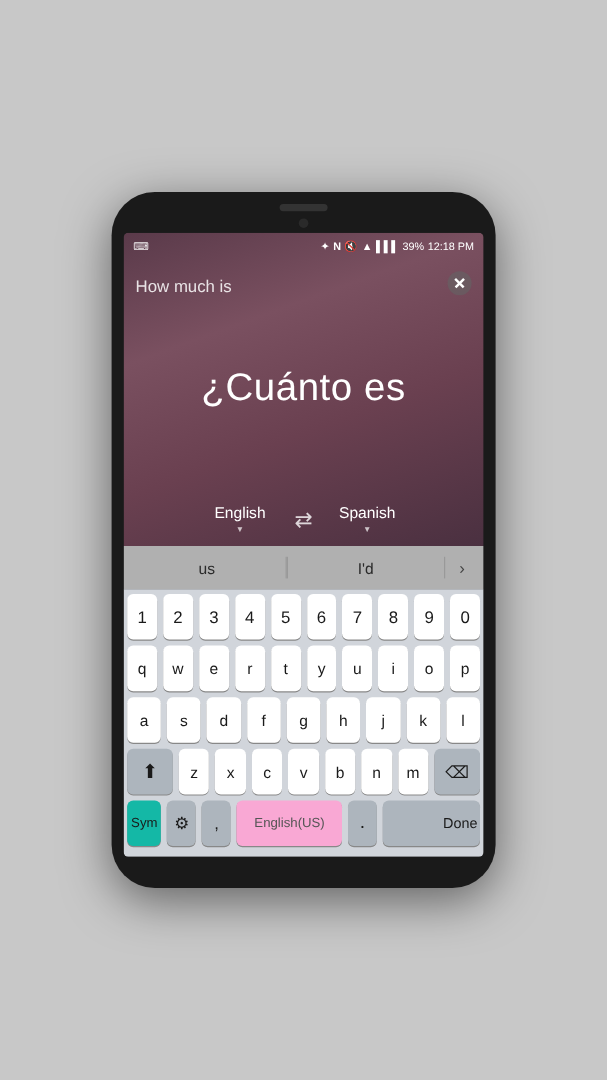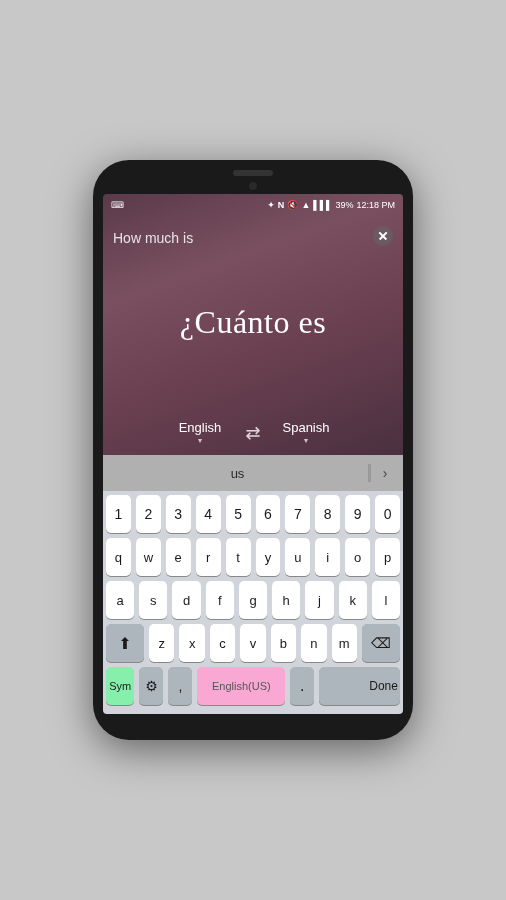--- a/index.html
+++ b/index.html
@@ -128,21 +128,20 @@
     .close-btn::before { transform: rotate(45deg); }
     .close-btn::after { transform: rotate(-45deg); }
 
     
     .translation-result {
       flex: 1;
       display: flex;
       align-items: center;
       justify-content: center;
       padding: 10px 20px;
-      font-family: Liberation Serif, serif;
     }
 
     .translated-text {
       color: white;
       font-size: 32px;
       font-weight: 300;
       text-align: center;
       letter-spacing: 0.5px;
     }
 
@@ -259,21 +258,21 @@
       font-size: 16px;
     }
 
     .key.backspace-key {
       background: #adb5bd;
       flex: 1.5;
       font-size: 14px;
     }
 
     .key.sym-key {
-      background: #86efac;
+      background: #14b8a6;
       font-size: 11px;
       flex: 1.3;
     }
 
     .key.gear-key {
       background: #adb5bd;
       font-size: 14px;
       flex: 1;
     }
 
@@ -352,20 +351,21 @@
           <span class="lang-arrow">▾</span>
         </div>
       </div>
 
     </div>
 
     <div class="suggestions-bar">
       <span class="suggestion">us</span>
       <div class="suggestion-divider"></div>
       <div class="suggestion-divider"></div>
+      <span class="suggestion">I'd</span>
       <div class="suggestion-divider"></div>
       <span class="suggestion-arrow">›</span>
     </div>
 
     <div class="keyboard">
 
       <div class="key-row">
         <div class="key number-key">
             <span>1</span>
           </div>

